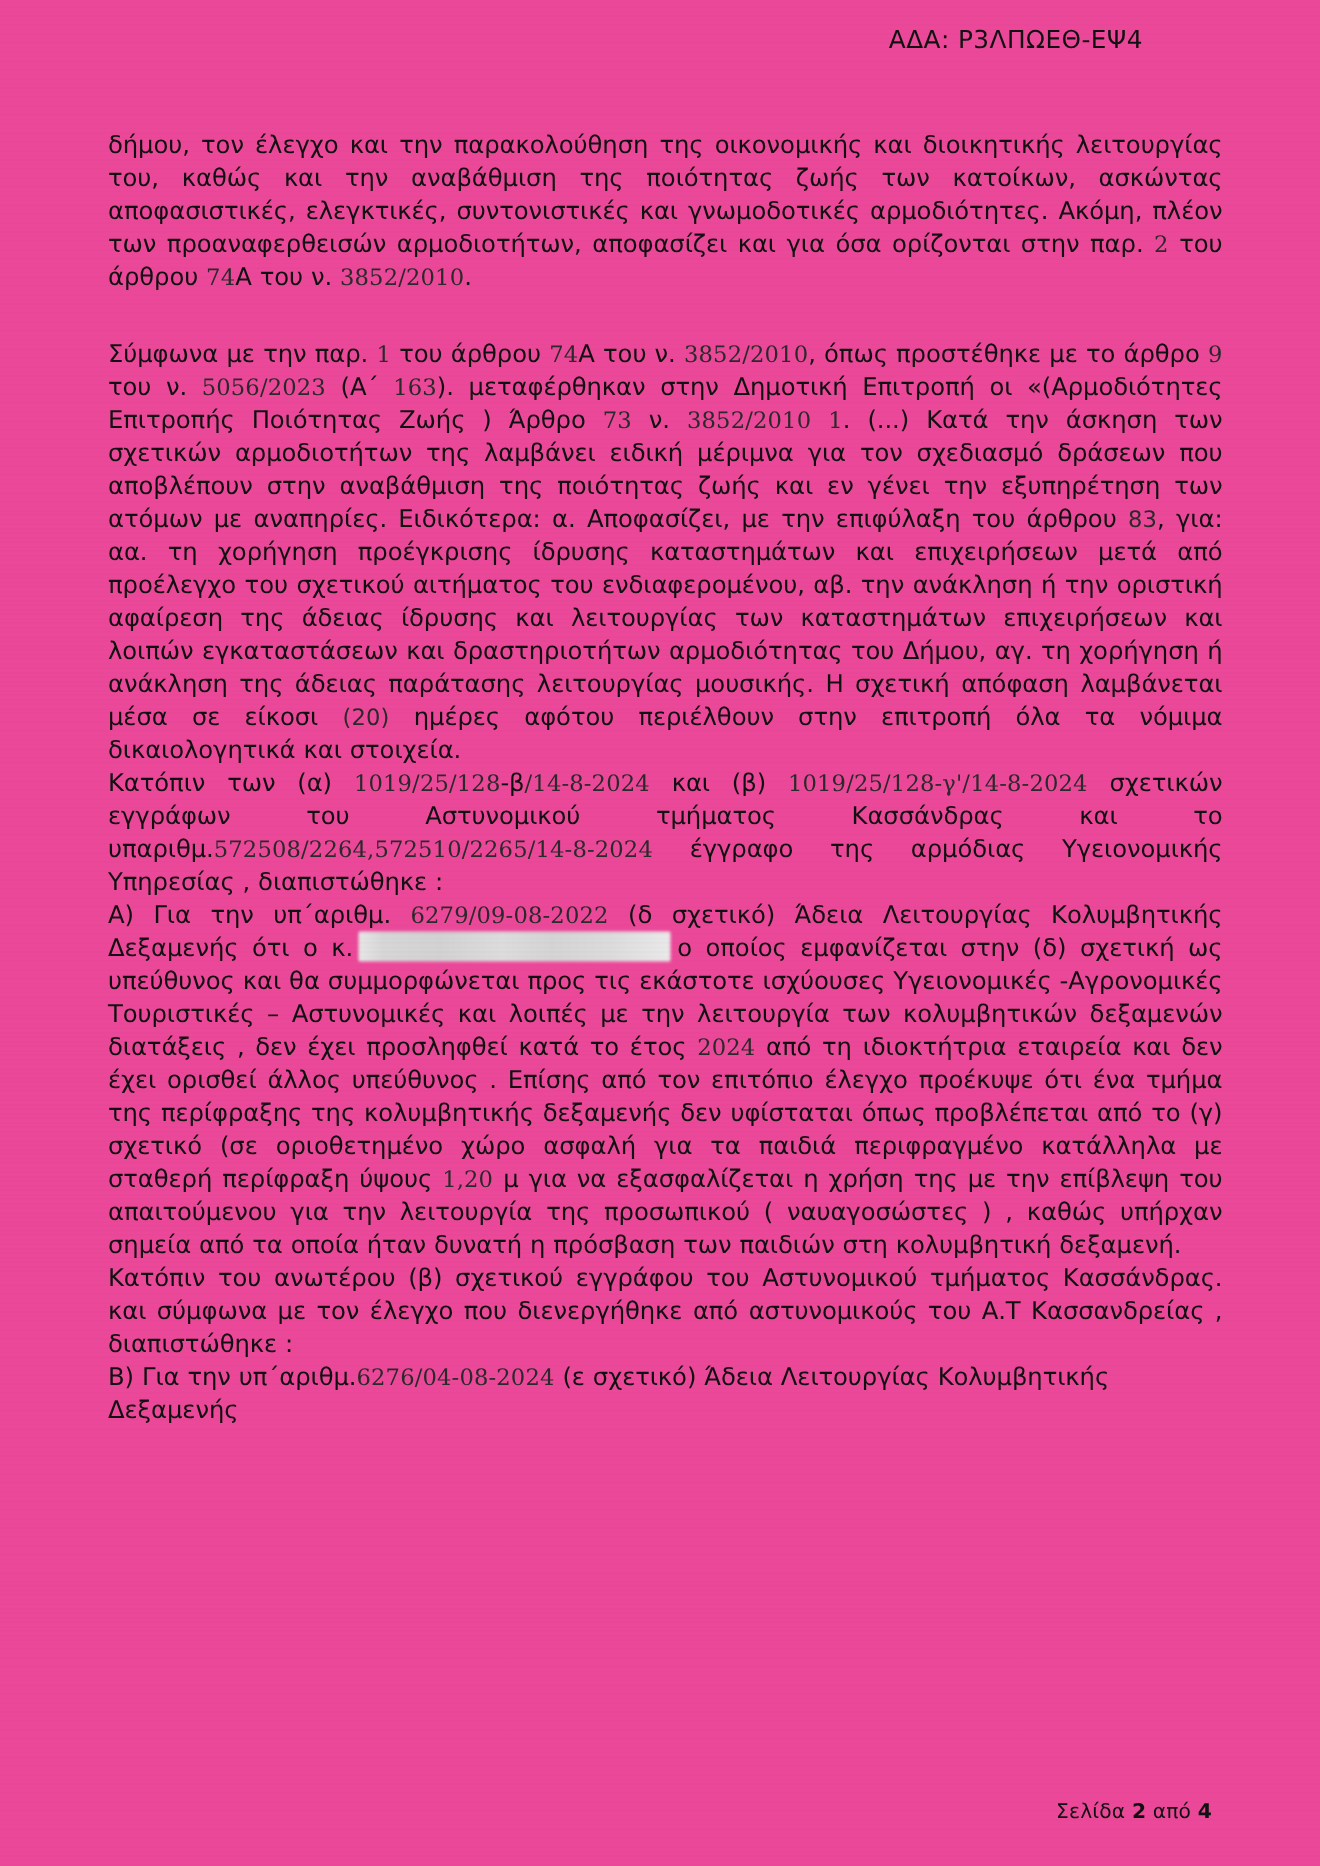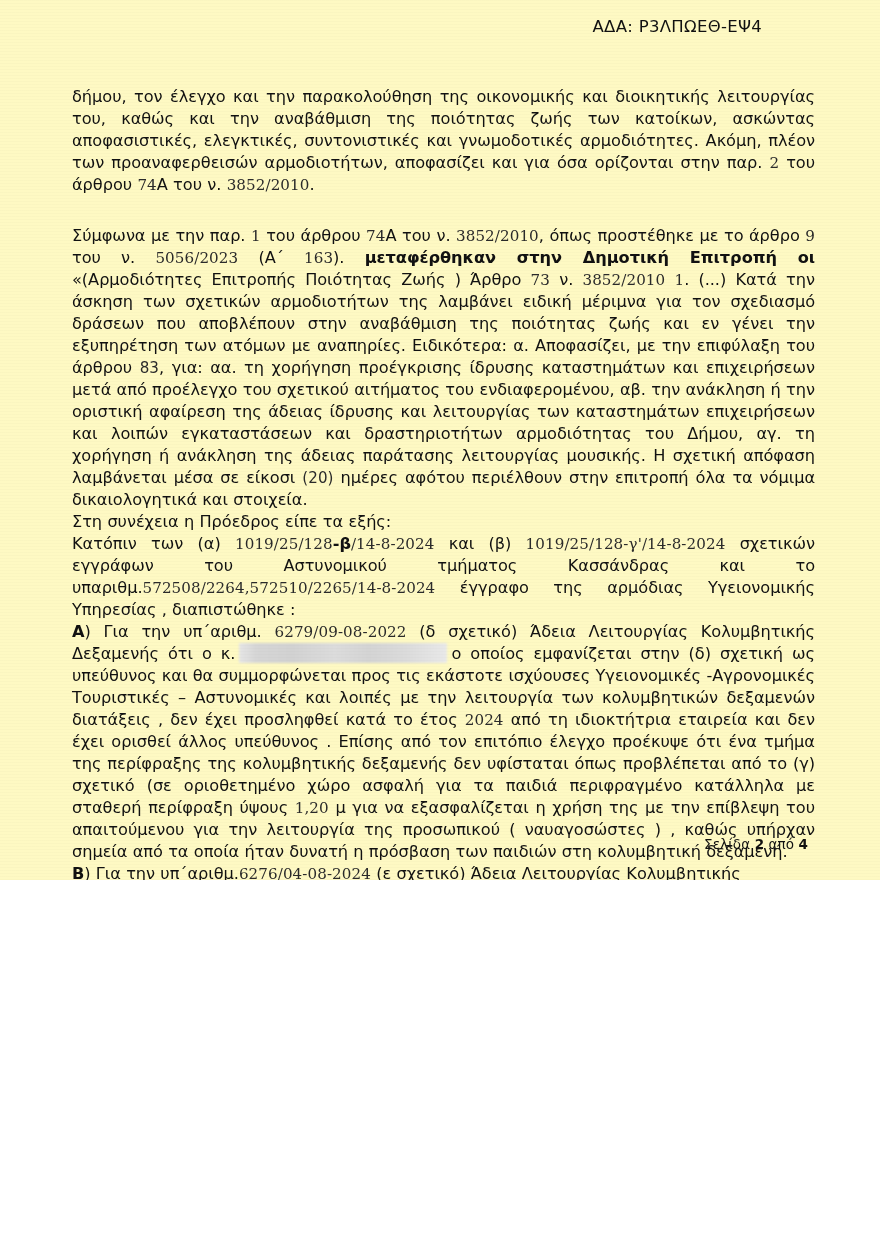--- a/index.html
+++ b/index.html
@@ -14,22 +14,22 @@
     position: relative;
     font-family: "DejaVu Sans", "Liberation Sans", sans-serif;
     color: #0d0d0d;
     -webkit-font-smoothing: antialiased;
   }
 
   .page {
     position: absolute;
     inset: 0;
     width: 880px;
-    height: 880px;
-    background: #fef9c3;
+    height: 1244px;
+    background: #ec4899;
     overflow: hidden;
   }
 
   
   .ada-header {
     position: absolute;
     top: 17px;
     right: 0;
     left: 0;
     text-align: right;
@@ -63,21 +63,21 @@
   .sp-lg { height: 29px; }
 
   
   .num {
     font-family: "DejaVu Serif", "Liberation Serif", serif;
     font-size: 15.1px;
     letter-spacing: 0.1px;
     color: #2a2a2a;
   }
 
-  .bold { font-weight: 700; }
+  .bold { font-weight: 400; }
   .ital {
     font-family: "DejaVu Sans", "Liberation Sans", sans-serif;
   }
 
   
   .redaction {
     display: inline-block;
     width: 208px;
     height: 20px;
     vertical-align: -4px;
@@ -123,26 +123,26 @@
   <div class="ada-header">ΑΔΑ: Ρ3ΛΠΩΕΘ-ΕΨ4</div>
 
   <div class="content">
 
     <p class="para"><span>δήμου, τον έλεγχο και την παρακολούθηση της οικονομικής και διοικητικής λειτουργίας του, καθώς και την αναβάθμιση της ποιότητας ζωής των κατοίκων, ασκώντας αποφασιστικές, ελεγκτικές, συντονιστικές και γνωμοδοτικές αρμοδιότητες. Ακόμη, πλέον των προαναφερθεισών αρμοδιοτήτων, αποφασίζει και για όσα ορίζονται στην παρ. </span><span class="num">2</span><span> του άρθρου </span><span class="num">74</span><span>Α του ν. </span><span class="num">3852/2010</span><span>.</span></p>
 
     <div class="sp-lg"></div>
 
     <p class="para"><span>Σύμφωνα με την παρ. </span><span class="num">1</span><span> του άρθρου </span><span class="num">74</span><span>Α του ν. </span><span class="num">3852/2010</span><span>, όπως προστέθηκε με το άρθρο </span><span class="num">9</span><span> του ν. </span><span class="num">5056/2023</span><span> (Α΄ </span><span class="num">163</span><span>). </span><span class="bold">μεταφέρθηκαν στην Δημοτική Επιτροπή οι </span><span>«(Αρμοδιότητες Επιτροπής Ποιότητας Ζωής ) Άρθρο </span><span class="num">73</span><span> ν. </span><span class="num">3852/2010</span><span> </span><span class="num">1</span><span>. (...) </span><span class="ital">Κατά την άσκηση των σχετικών αρμοδιοτήτων της λαμβάνει ειδική μέριμνα για τον σχεδιασμό δράσεων που αποβλέπουν στην αναβάθμιση της ποιότητας ζωής και εν γένει την εξυπηρέτηση των ατόμων με αναπηρίες. Ειδικότερα: α. Αποφασίζει, με την επιφύλαξη του άρθρου </span><span class="ital num">83</span><span class="ital">, για: αα. τη χορήγηση προέγκρισης ίδρυσης καταστημάτων και επιχειρήσεων μετά από προέλεγχο του σχετικού αιτήματος του ενδιαφερομένου, αβ. την ανάκληση ή την οριστική αφαίρεση της άδειας ίδρυσης και λειτουργίας των καταστημάτων επιχειρήσεων και λοιπών εγκαταστάσεων και δραστηριοτήτων αρμοδιότητας του Δήμου, αγ. τη χορήγηση ή ανάκληση της άδειας παράτασης λειτουργίας μουσικής. Η σχετική απόφαση λαμβάνεται μέσα σε είκοσι </span><span class="ital num">(20)</span><span class="ital"> ημέρες αφότου περιέλθουν στην επιτροπή όλα τα νόμιμα δικαιολογητικά και στοιχεία.</span></p>
 
-    <p class="para flush"><span>Στη συνέχεια η Πρόεδρος  είπε τα εξής:</span></p>
 
     <p class="para"><span>Κατόπιν των (α) </span><span class="num">1019/25/128</span><span class="bold">-β</span><span class="num">/14-8-2024</span><span> και (β) </span><span class="num">1019/25/128-γ'/14-8-2024</span><span> σχετικών εγγράφων του Αστυνομικού τμήματος Κασσάνδρας και το υπαριθμ.</span><span class="num">572508/2264,572510/2265/14-8-2024</span><span> έγγραφο της αρμόδιας Υγειονομικής Υπηρεσίας , διαπιστώθηκε :</span></p>
 
     <p class="para"><span class="bold">Α</span><span>) Για την υπ΄αριθμ. </span><span class="num">6279/09-08-2022</span><span> (δ σχετικό) Άδεια Λειτουργίας Κολυμβητικής Δεξαμενής ότι ο κ.</span><span class="redaction"></span><span>ο οποίος εμφανίζεται στην (δ) σχετική ως υπεύθυνος και θα συμμορφώνεται προς τις εκάστοτε ισχύουσες Υγειονομικές -Αγρονομικές Τουριστικές – Αστυνομικές και λοιπές με την λειτουργία των κολυμβητικών δεξαμενών διατάξεις , δεν έχει προσληφθεί κατά το έτος </span><span class="num">2024</span><span> από τη ιδιοκτήτρια εταιρεία και δεν έχει ορισθεί άλλος υπεύθυνος . Επίσης από τον επιτόπιο έλεγχο προέκυψε ότι ένα τμήμα της περίφραξης της κολυμβητικής δεξαμενής δεν υφίσταται όπως προβλέπεται από το (γ) σχετικό (σε οριοθετημένο χώρο ασφαλή για τα παιδιά περιφραγμένο κατάλληλα με σταθερή περίφραξη ύψους </span><span class="num">1,20</span><span> μ για να εξασφαλίζεται η χρήση της με την επίβλεψη του απαιτούμενου για την λειτουργία της προσωπικού ( ναυαγοσώστες ) , καθώς υπήρχαν σημεία από τα οποία ήταν δυνατή η πρόσβαση των παιδιών στη κολυμβητική δεξαμενή.</span></p>
 
+    <p class="para"><span>Κατόπιν του ανωτέρου (β) σχετικού εγγράφου του Αστυνομικού τμήματος Κασσάνδρας. και σύμφωνα με τον έλεγχο που διενεργήθηκε από αστυνομικούς του Α.Τ Κασσανδρείας , διαπιστώθηκε :</span></p>
 
     <p class="para flush"><span class="bold">Β</span><span>) Για την υπ΄αριθμ.</span><span class="num">6276/04-08-2024</span><span> (ε σχετικό) Άδεια Λειτουργίας Κολυμβητικής Δεξαμενής</span></p>
 
   </div>
 
   <div class="footer"><span>Σελίδα </span><span class="bold">2</span><span> από </span><span class="bold">4</span></div>
 
   <div class="grain"></div>
 </div>
 

